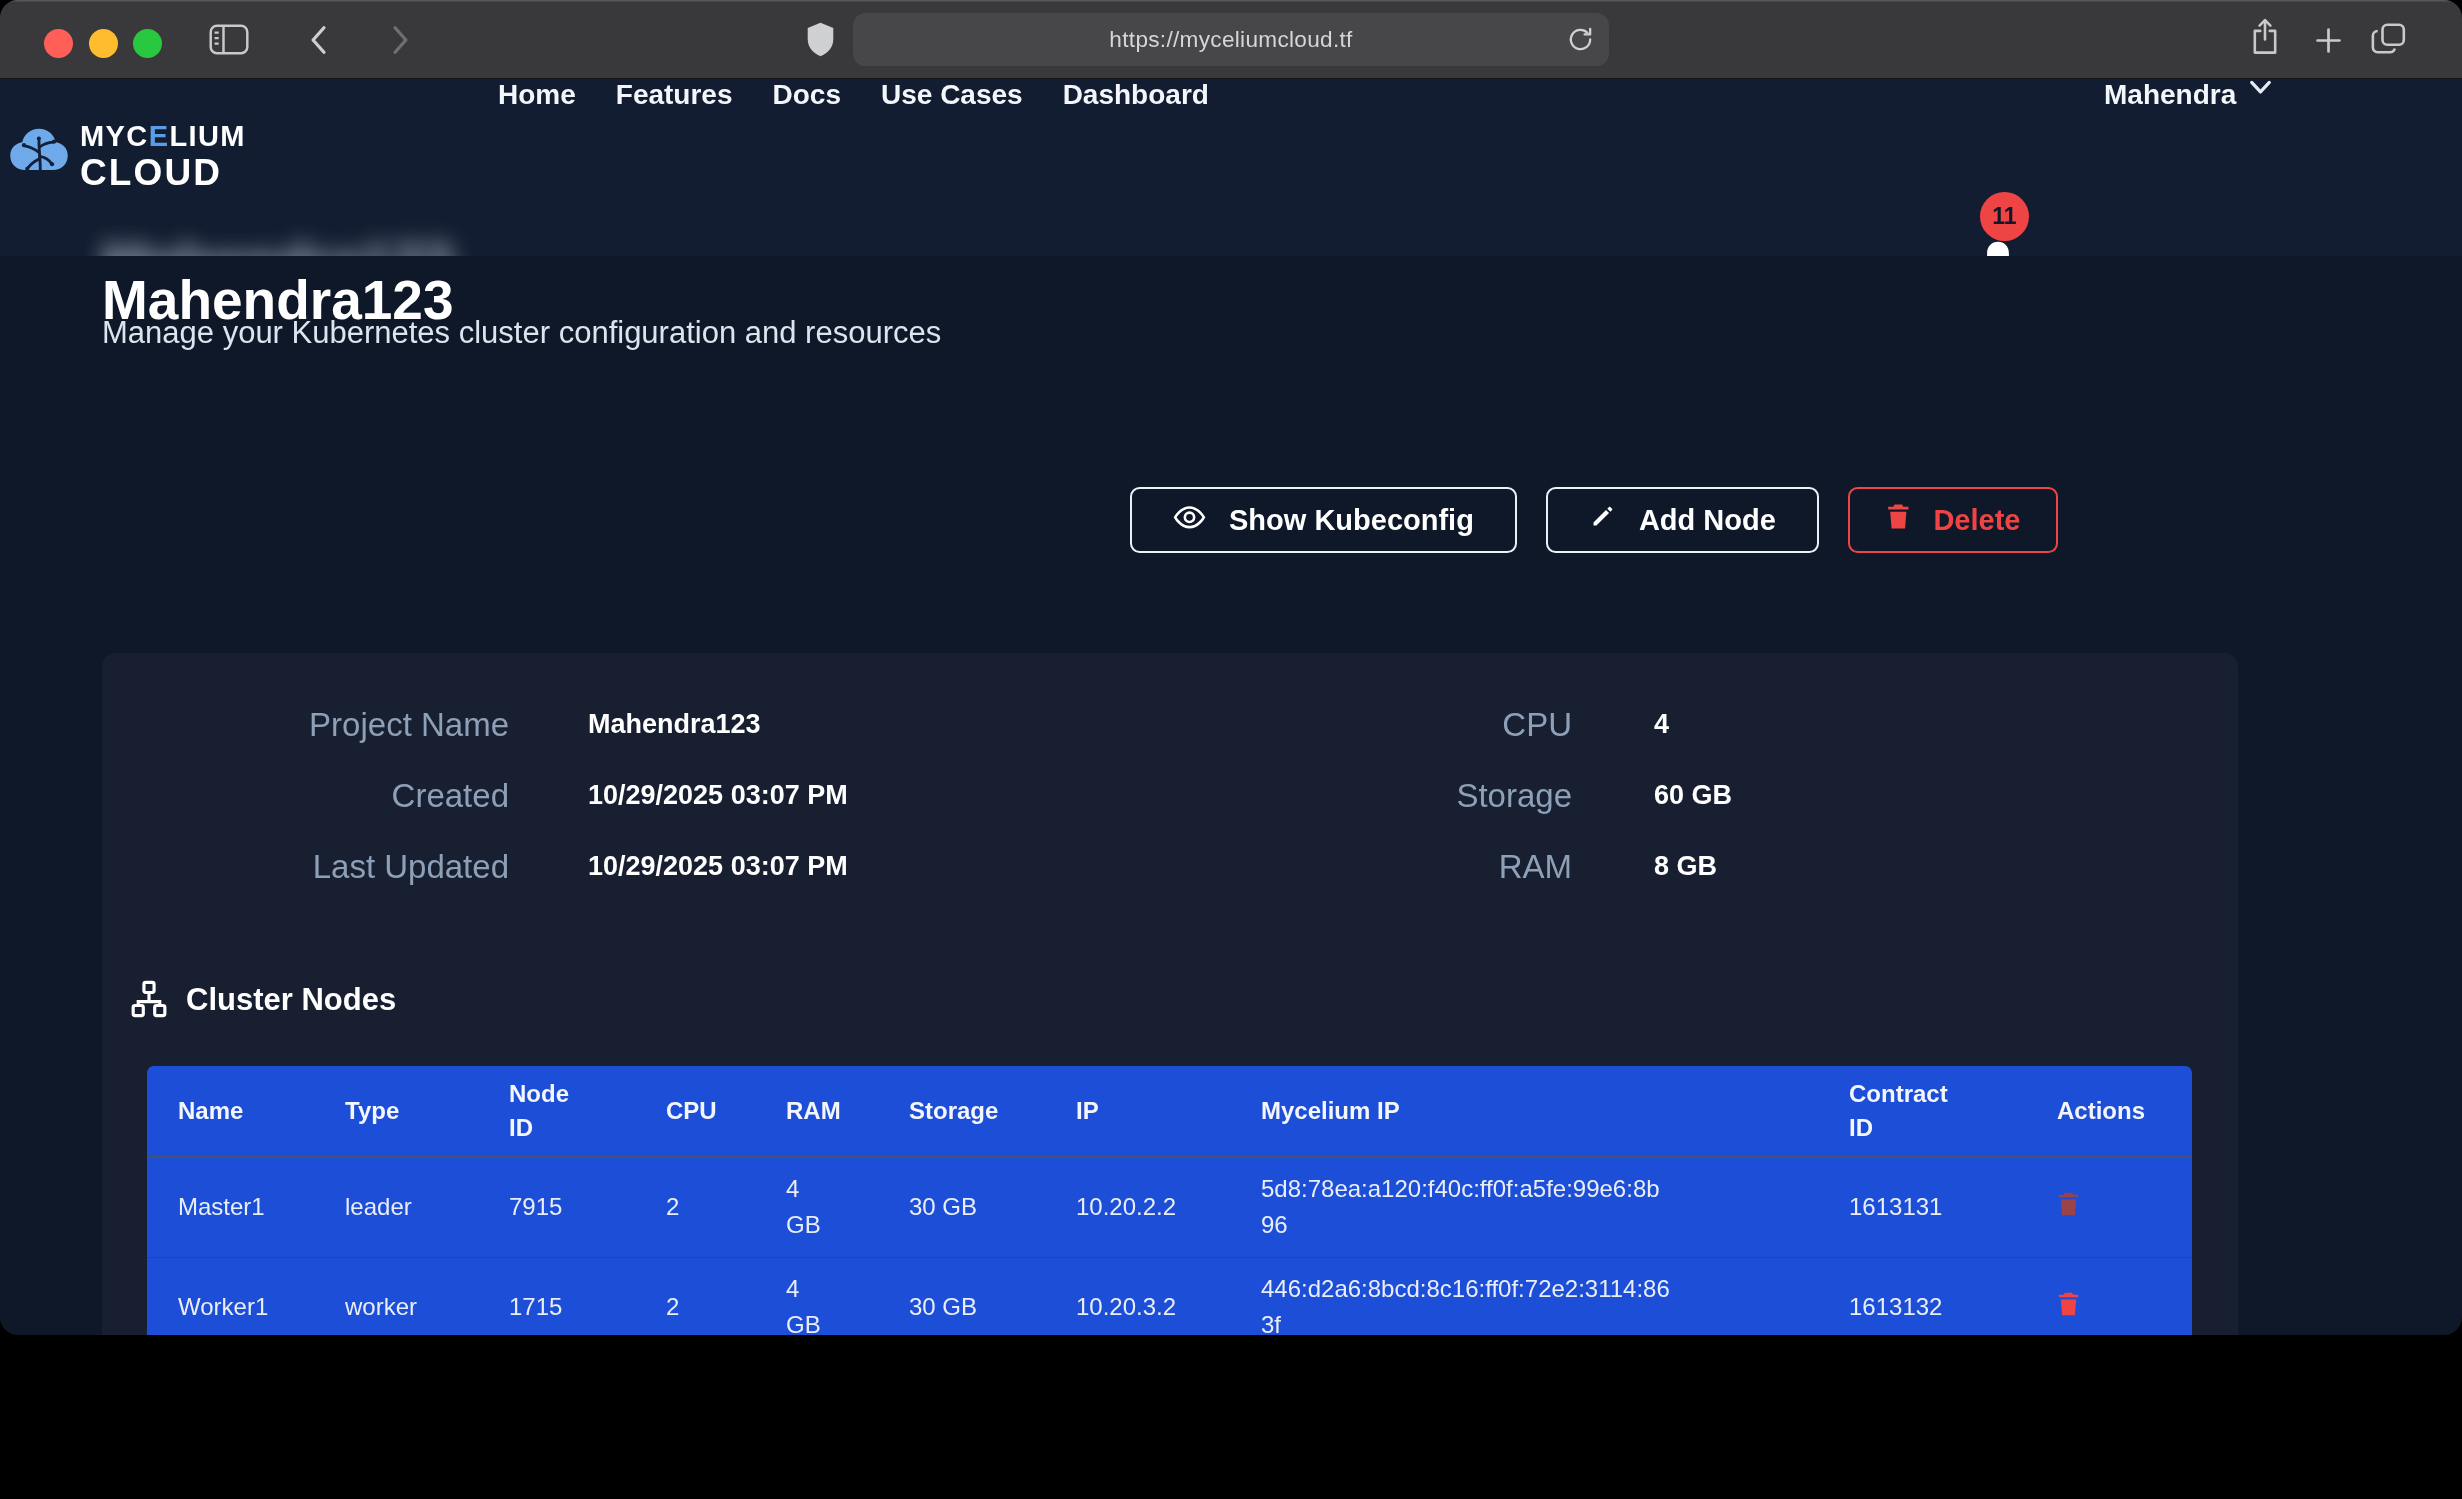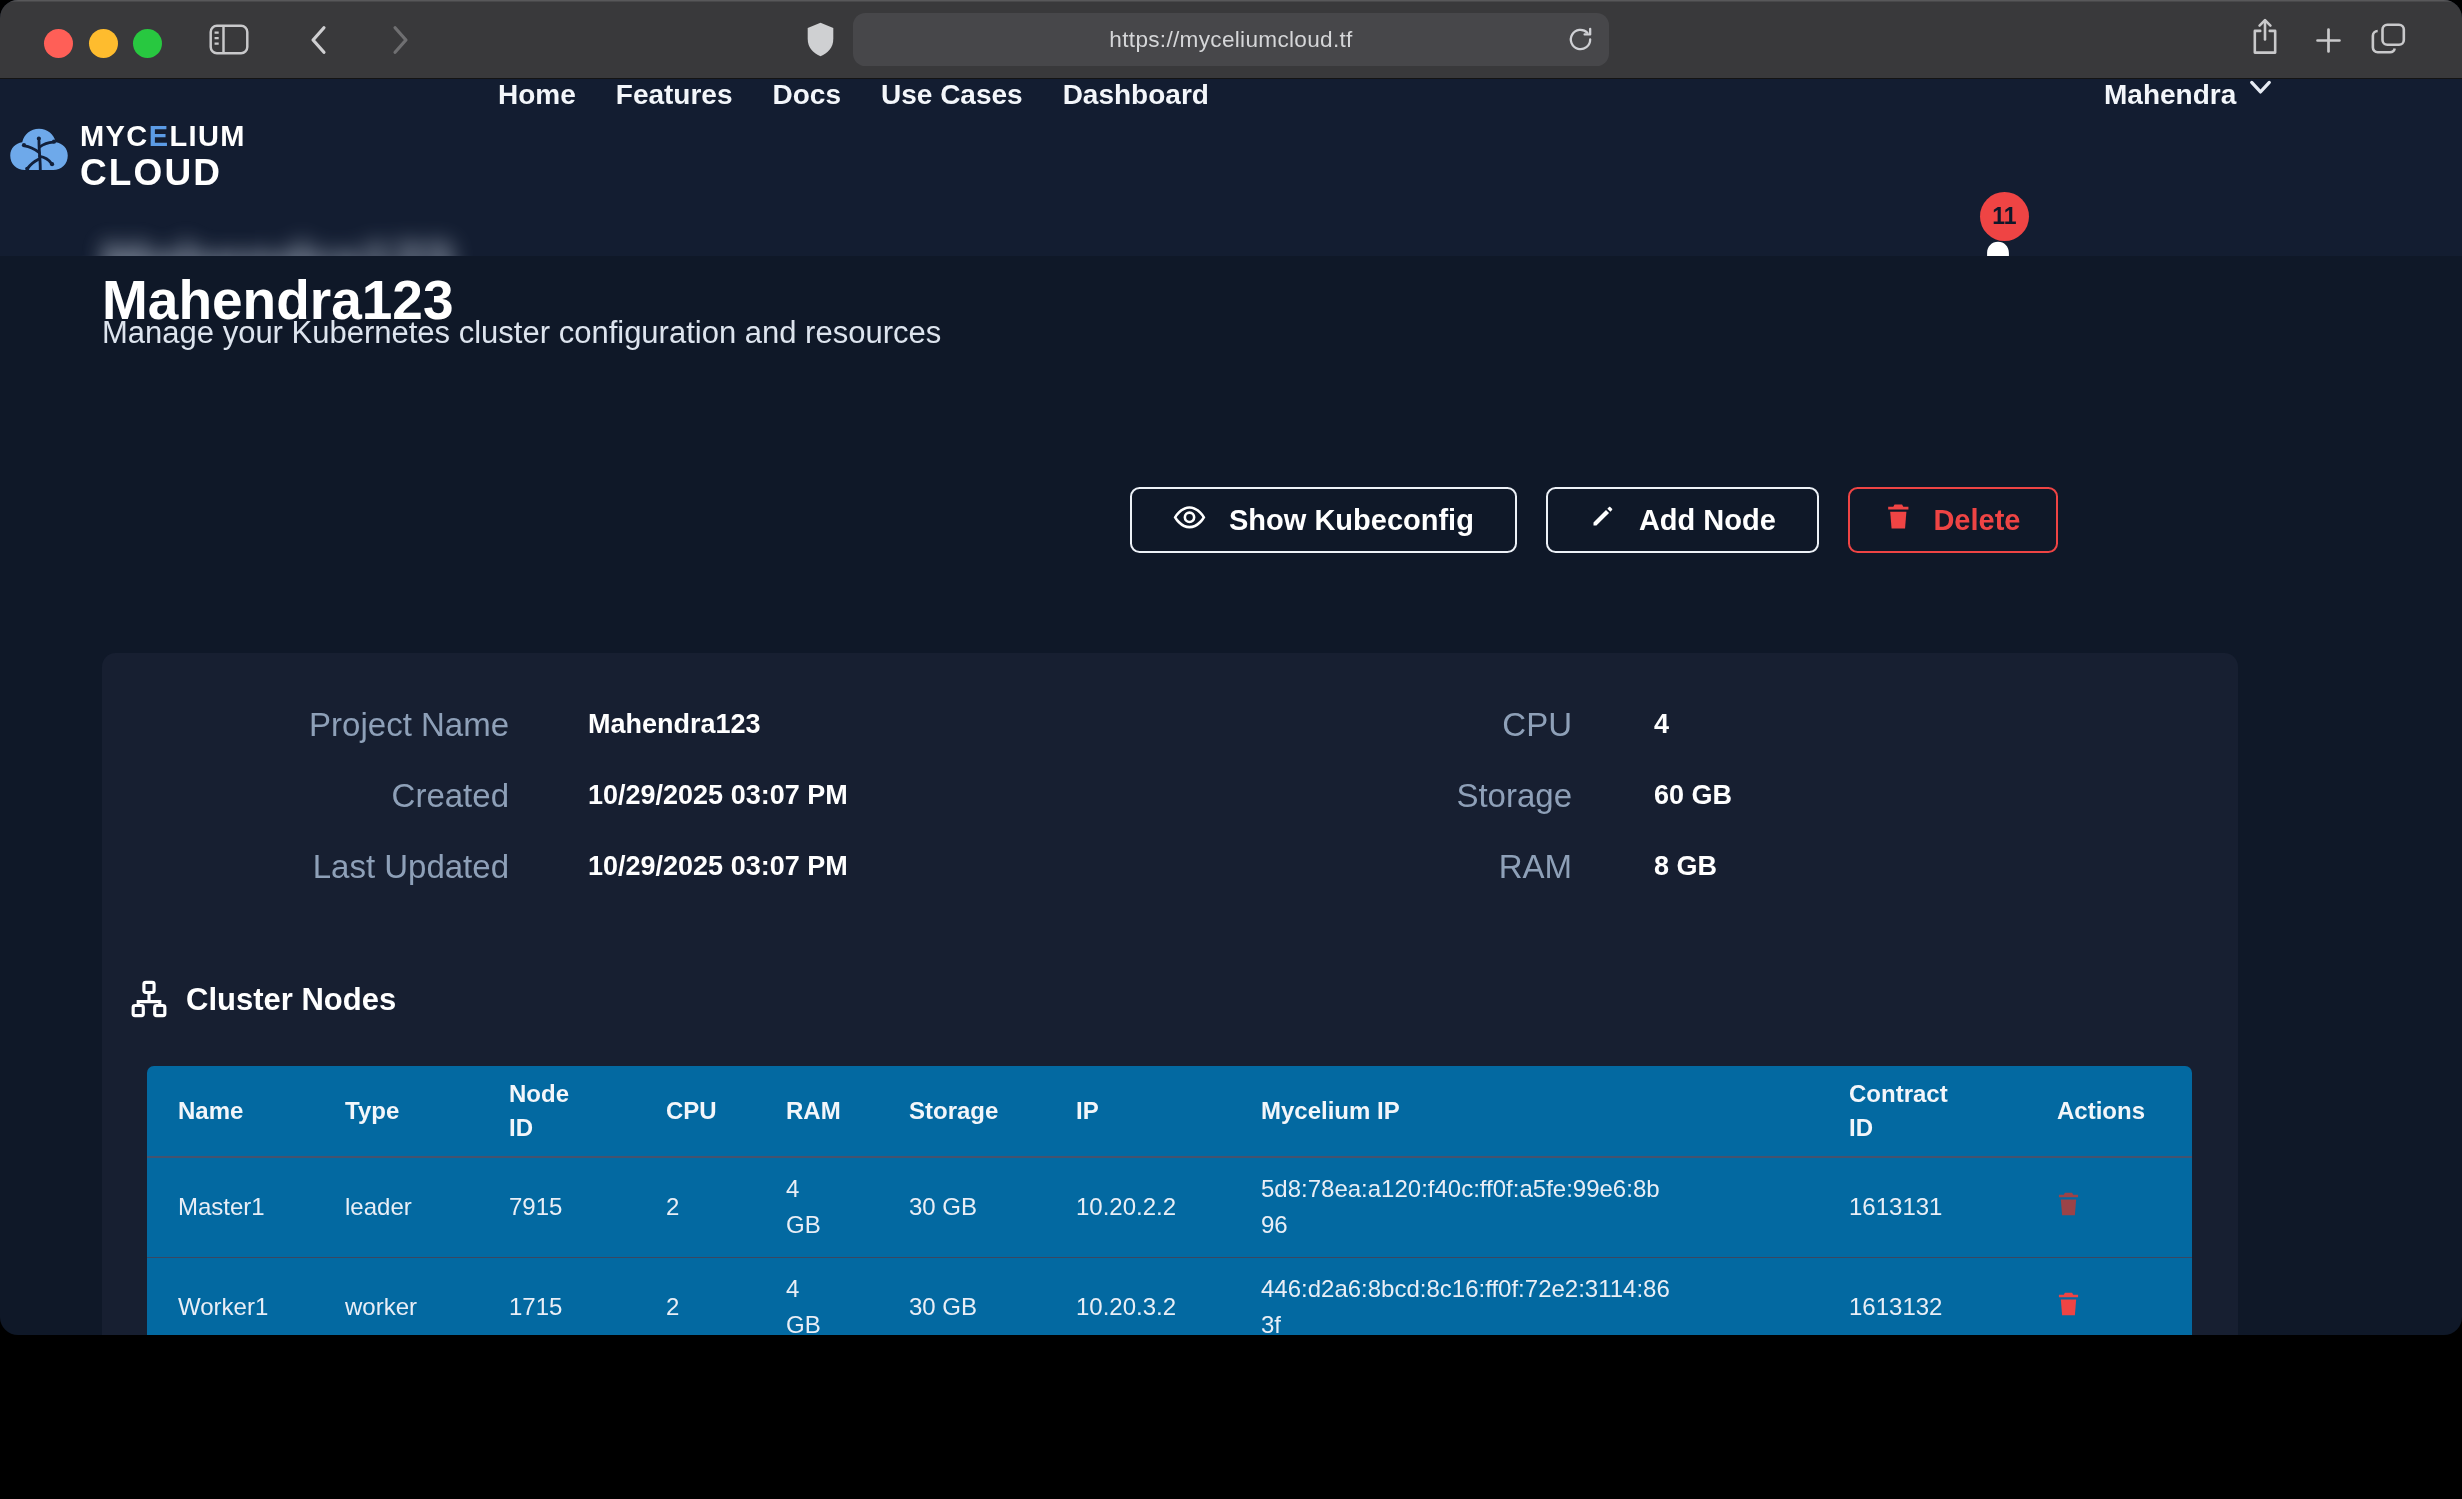--- a/index.html
+++ b/index.html
@@ -50,21 +50,21 @@
   .info-left{position:absolute;left:0;top:36px;display:grid;grid-template-columns:407px auto;column-gap:79px;
              grid-auto-rows:71px;align-items:center;}
   .info-right{position:absolute;left:1066px;top:36px;display:grid;grid-template-columns:404px auto;column-gap:82px;
               grid-auto-rows:71px;align-items:center;}
   .info-label{font-size:33px;color:#8ea0b8;text-align:right;}
   .info-value{font-size:27px;font-weight:600;color:#fff;white-space:nowrap;}
 
   .nodes-head{position:absolute;left:28px;top:327px;display:flex;align-items:center;gap:18px;}
   .nodes-title{font-size:31px;font-weight:700;color:#fff;}
 
-  .table-wrap{position:absolute;left:45px;top:413px;width:2045px;background:#0369a1;border-radius:6.8px;overflow:hidden;}
+  .table-wrap{position:absolute;left:45px;top:413px;width:2045px;background:#1d4ed8;border-radius:6.8px;overflow:hidden;}
   table{border-collapse:collapse;table-layout:fixed;width:2045px;}
   th{height:91px;text-align:left;font-size:24px;font-weight:700;color:#f3f6fa;padding:0 6.8px 0 31px;vertical-align:middle;
      border-bottom:2.1px solid #45536e;}
   td{height:100px;font-size:24px;font-weight:500;color:#e9eef6;padding:0 6.8px 0 31px;vertical-align:middle;}
   tr.r2 td{border-top:1.4px solid #394761;}
   .hdr-2l{display:inline-block;line-height:1.4;}
   .w-node{max-width:77px;}
   .w-contract{max-width:115px;}
   .cell-ram{display:inline-block;max-width:52px;line-height:1.5;}
   .cell-myc{display:inline-block;max-width:410px;word-break:break-all;line-height:1.5;}

